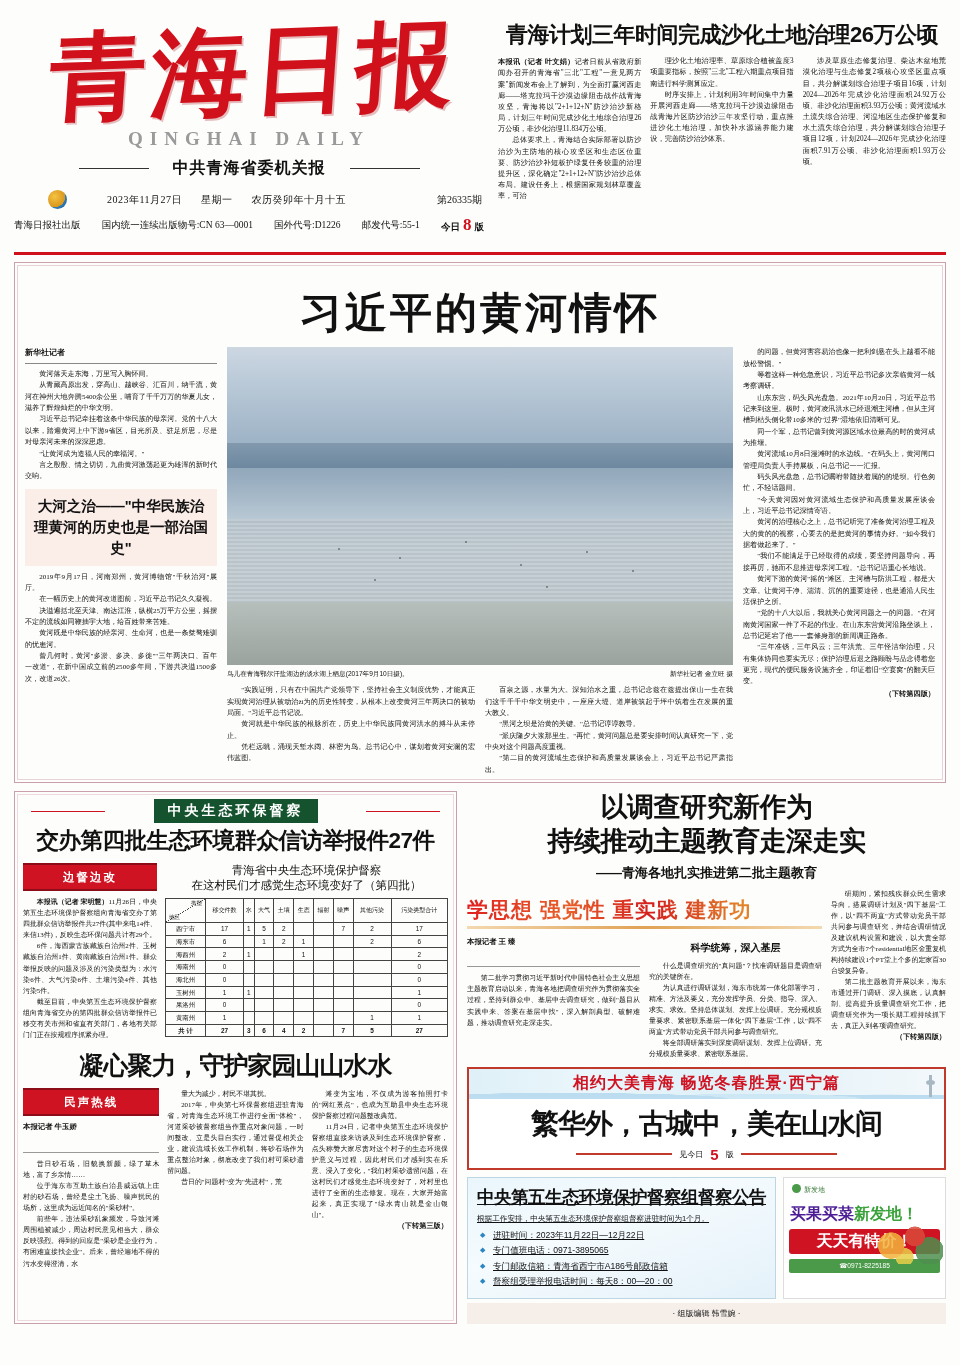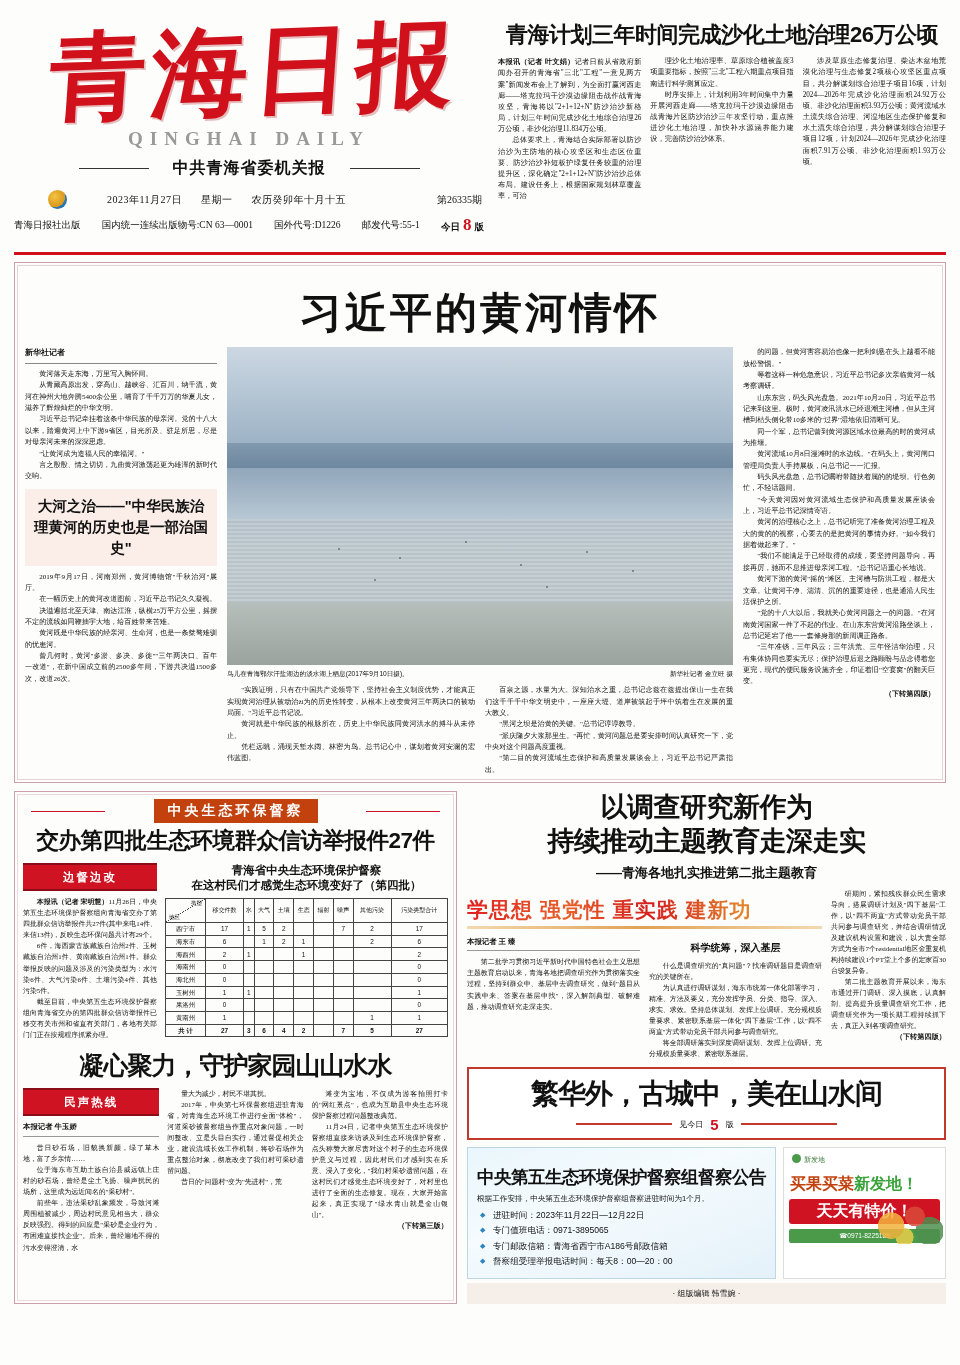--- a/index.html
+++ b/index.html
@@ -92,21 +92,21 @@
   .cap-row { display:flex; justify-content:space-between; font-size:6.6px; margin-top:5px; font-family:"Liberation Sans",sans-serif; }
   .fcol.last { width: 192px; }
 
   
   .lower { display:flex; gap: 10px; margin-top: 8px; }
   .lower-left { width: 462px; border:1px solid #c9a0ab; padding: 7px 8px; position:relative; }
   .lower-left::before{content:"";position:absolute;inset:2px;border:1px solid #edd9de;pointer-events:none;}
   .lower-right { flex:1; }
 
   .tag-red {
-    display:inline-block; background:#c2410c; color:#fff;
+    display:inline-block; background:#14532d; color:#fff;
     font-family:"Liberation Sans",sans-serif; font-weight:bold;
     font-size: 14px; letter-spacing: 3px; padding: 3px 14px;
   }
   .tag-wrap { text-align:center; position:relative; margin-bottom: 4px; }
   .tag-wrap .line { position:absolute; top:50%; height:1px; background:#cf1322; width: 74px; }
   .tag-wrap .line.l{ left: 8px;} .tag-wrap .line.r{ right: 8px;}
   .ll-head {
     font-family:"Liberation Sans",sans-serif; font-weight:bold;
     font-size: 22.5px; line-height: 1.28; text-align:center; letter-spacing:-.5px;
     white-space: nowrap;
@@ -115,39 +115,39 @@
   .ll-textcol { width: 134px; font-size: 6.9px; line-height:1.6; text-align:justify; }
   .ll-textcol p { text-indent:2em; }
   .tag-sm {
     display:block; background:#cf1322; color:#fff; text-align:center;
     font-family:"Liberation Sans",sans-serif; font-weight:bold;
     font-size: 11.5px; letter-spacing:2px; padding: 3px 0; margin-bottom: 5px;
     border-top:2px solid #8c0d18; border-bottom:2px solid #8c0d18;
   }
   .tbl-wrap { flex:1; }
   .tbl-title {
-    text-align:center; font-family:"Liberation Sans",sans-serif; font-weight:bold;
+    text-align:center; font-family:"Liberation Sans",sans-serif; font-weight:normal;
     font-size: 11.5px; line-height:1.35; margin-bottom: 4px;
   }
   table.stat { width:100%; border-collapse: collapse; font-size: 6.4px; font-family:"Liberation Sans",sans-serif; }
   table.stat td, table.stat th { border:1px solid #444; text-align:center; padding: 2.2px 0; line-height:1.15; font-weight:normal; }
   table.stat th { font-size:6px; }
   table.stat .corner { position:relative; width: 40px; height: 24px; padding:0; }
   table.stat .corner .d { position:absolute; inset:0; background: linear-gradient(to bottom right, transparent 49.4%, #444 49.4%, #444 50.6%, transparent 50.6%); }
   table.stat .corner .t1 { position:absolute; right:3px; top:1px; font-size:5.6px; }
   table.stat .corner .t2 { position:absolute; left:3px; bottom:1px; font-size:5.6px; }
   table.stat tr.total td { font-weight:bold; }
   .ll-head2 {
     font-family:"Liberation Sans",sans-serif; font-weight:bold;
     font-size: 25px; text-align:center; letter-spacing:-1px; margin: 9px 0 6px; white-space:nowrap;
   }
   .ll-body2 { display:flex; gap:8px; }
   .ll-body2 .c { flex:1; font-size:6.9px; line-height:1.6; text-align:justify; }
   .ll-body2 .c p { text-indent:2em; }
-  .byline2 { font-family:"Liberation Sans",sans-serif; font-size:7.4px; font-weight:bold; border-bottom:1px solid #999; padding-bottom:3px; margin-bottom:5px; }
+  .byline2 { font-family:"Liberation Sans",sans-serif; font-size:7.4px; font-weight:bold; border-bottom:1px solid #999; padding-bottom:19px; margin-bottom:5px; }
   .cont { text-align:right; font-family:"Liberation Sans",sans-serif; font-weight:bold; font-size:7.2px; }
 
   
   .rr-head {
     font-family:"Liberation Sans",sans-serif; font-weight:bold;
     font-size: 27px; line-height:1.25; text-align:center; letter-spacing:-0.5px; white-space:nowrap;
   }
   .rr-sub { text-align:center; font-family:"Liberation Sans",sans-serif; font-weight:bold; font-size:13px; margin-top:5px; }
   .slogan {
     margin: 8px 0 2px; text-align:left; font-family:"Liberation Sans",sans-serif;
@@ -173,33 +173,34 @@
                 radial-gradient(ellipse at 88% 100%, #bcdcef 0 22%, transparent 23%); }
   .ad-band .tower { position:absolute; right:12px; bottom:2px; width:3px; height:22px; background:#a8b8c2; z-index:2;}
   .ad-band .tower::before{content:"";position:absolute;left:-3px;top:5px;width:9px;height:5px;background:#a8b8c2;border-radius:50%;}
   .ad-title { text-align:center; font-family:"Liberation Sans",sans-serif; font-weight:bold; font-size: 28px; margin: 6px 0 3px; letter-spacing:-1px;}
   .ad-see { display:flex; align-items:center; justify-content:center; gap:7px; font-size:8px; font-family:"Liberation Sans",sans-serif;}
   .ad-see .ln { height:2px; width:96px; background:#c0392b; }
   .ad-see b { color:#cf1322; font-size:15px; }
 
   .bottom-row { display:flex; gap:7px; margin-top:7px; }
   .notice {
-    flex:1; border:1px solid #bcd6e4; padding: 17px 9px 6px;
+    flex:1; border:1px solid #bcd6e4; padding: 7px 9px 6px;
     background: linear-gradient(160deg,#eaf6fc 0%,#f5fbfe 40%,#e4f1f9 100%);
+    text-decoration: underline;
   }
   .notice-h { font-family:"Liberation Sans",sans-serif; font-weight:bold; font-size:17.5px; letter-spacing:-.5px; white-space:nowrap;}
   .notice-p { font-family:"Liberation Sans",sans-serif; font-size:7.6px; margin:5px 0 6px; }
   .notice li { list-style:none; font-family:"Liberation Sans",sans-serif; font-size:8.6px; margin:3.5px 0 3.5px 16px; position:relative; }
   .notice li::before { content:"◆"; color:#2e86c1; position:absolute; left:-13px; font-size:7px; top:1px;}
   .ad-veg { width: 163px; border:1px solid #ddd; background:#fff; position:relative; overflow:hidden; }
   .veg-top { height: 26px; background:#fff; position:relative; }
   .veg-logo { position:absolute; left:8px; top:6px; font-size:7px; color:#3b7a3b; font-family:"Liberation Sans",sans-serif; }
   .veg-logo .dot { display:inline-block; width:9px;height:9px;border-radius:50%;background:#4a9a4a; vertical-align:-1px; margin-right:3px;}
   .veg-l1 { font-family:"Liberation Sans",sans-serif; font-weight:bold; font-size:16px; padding-left:6px; }
-  .veg-l1 .a { color:#c2410c; } .veg-l1 .b { color:#3aa23a; }
+  .veg-l1 .a { color:#4c1d95; } .veg-l1 .b { color:#3aa23a; }
   .veg-l2 { margin: 4px 5px 0; background:#cf1322; color:#fff; font-family:"Liberation Sans",sans-serif; font-weight:bold; font-size:16px; text-align:center; padding:2px 0; border-radius:3px;}
   .veg-ph { margin:5px 5px 0; background:#4a9a4a; color:#fff; font-size:6.6px; text-align:center; padding:3px 2px; border-radius:2px; font-family:"Liberation Sans",sans-serif;}
   .veg-food { position:absolute; right:2px; bottom:34px; width:74px; height:46px;
     background: radial-gradient(circle at 30% 60%, #f2b33d 0 22%, transparent 23%),
                 radial-gradient(circle at 62% 40%, #d94a3a 0 18%, transparent 19%),
                 radial-gradient(circle at 82% 72%, #4f8f4f 0 20%, transparent 21%),
                 radial-gradient(circle at 48% 85%, #e8d04a 0 16%, transparent 17%);
     opacity:.85; }
   .editor { text-align:center; font-family:"Liberation Sans",sans-serif; font-size:8px; background:#f6efe9; padding:5px 0; margin-top:4px;}
 </style>
@@ -530,20 +531,25 @@
           </div>
         </div>
         <div class="rr-col" style="flex:.62">
           <p>研期间，紧扣残疾群众民生需求导向，搭展调研计划及"四下基层"工作，以"四不两直"方式带动党员干部共同参与调查研究，并结合调研情况及建议机构设置和建设，以大责全部方式为全市7个residential地区金重复机构持续建设1个PT堂上个多的定家百30台骏复异备。</p>
           <p>第二批主题教育开展以来，海东市通过开门调研、深入摸底，认真解剖、提高提升质量调查研究工作，把调查研究作为一项长期工程持续抓下去，真正入到各项调查研究。</p>
           <div class="cont">（下转第四版）</div>
         </div>
       </div>
 
       <div class="ad-travel">
+        <div class="ad-band">
+          <span class="hill"></span>
+          <span class="t">相约大美青海 畅览冬春胜景·西宁篇</span>
+          <span class="tower"></span>
+        </div>
         <div class="ad-title">繁华外，古城中，美在山水间</div>
         <div class="ad-see">
           <span class="ln"></span>
           <span>见今日</span>
           <b>5</b>
           <span>版</span>
           <span class="ln"></span>
         </div>
       </div>
 

